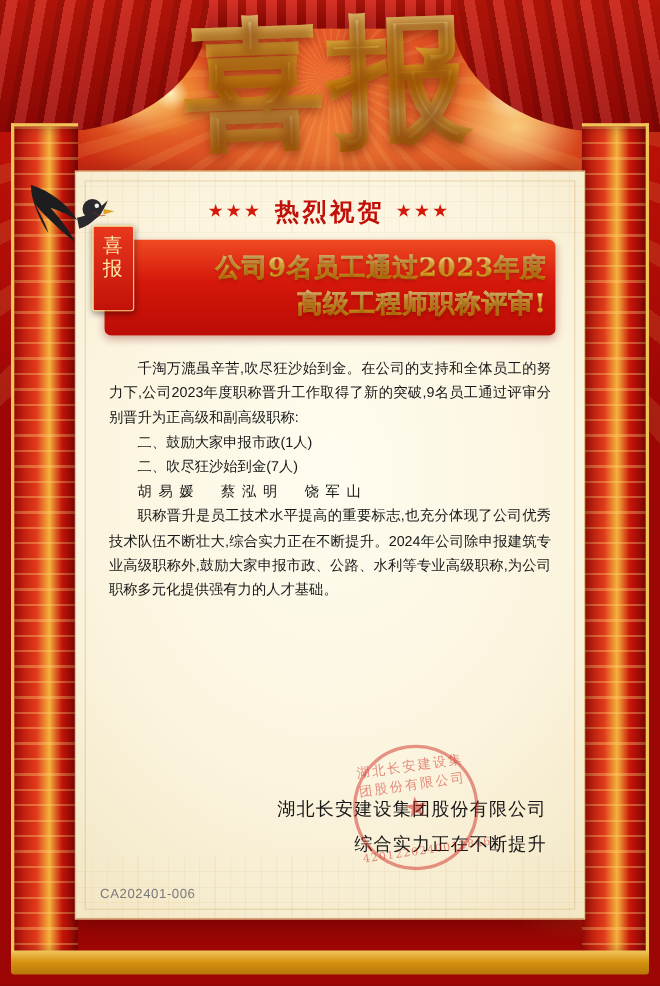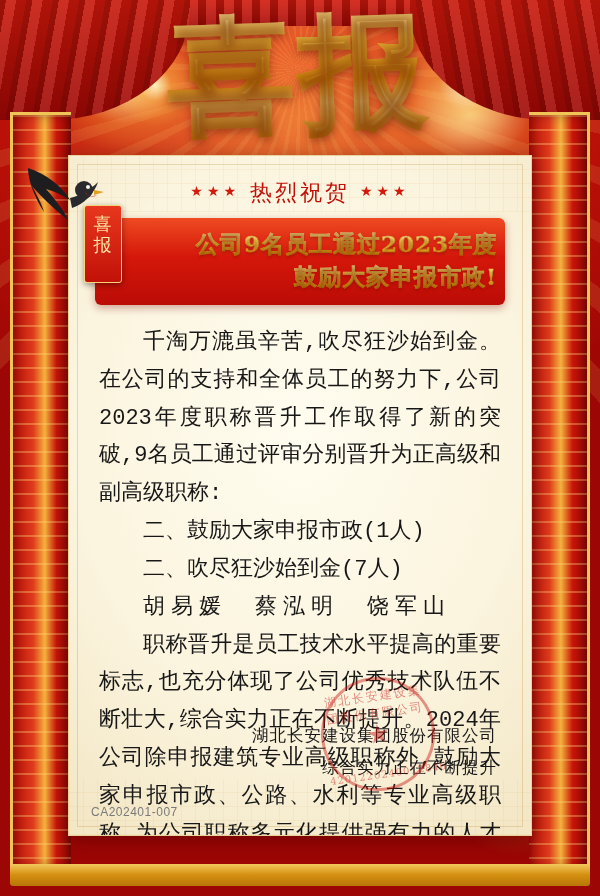--- a/index.html
+++ b/index.html
@@ -185,21 +185,21 @@
   }
   .scroll-pattern-top { top: 0; }
   .scroll-pattern-bottom { bottom: 0; }
 
   
   .congrats {
     position: absolute; left: 0; right: 0; top: 22px;
     text-align: center;
     color: #c01008;
     font-family: "DejaVu Serif", serif;
-    font-weight: normal;
+    font-weight: bold;
     font-size: 22px;
     letter-spacing: 3px;
   }
   .congrats .stars {
     color: #d41a0b;
     font-size: 14px;
     letter-spacing: 4px;
     vertical-align: 4px;
   }
 
@@ -225,22 +225,22 @@
     color: transparent;
     -webkit-text-stroke: 0.6px rgba(110,50,0,0.35);
     text-shadow: 0 2px 3px rgba(90,10,0,0.35);
   }
 
   
   .body-text {
     position: absolute;
     left: 30px; right: 30px; top: 168px;
     color: #171717;
-    font-family: Liberation Mono, monospace;
-    font-size: 22px;
+    font-family: Liberation Sans, sans-serif;
+    font-size: 13px;
     line-height: 1.72;
     text-align: justify;
   }
   .body-text p { margin: 0; }
   .p-indent { text-indent: 2em; }
   .p-name { text-indent: 2em; letter-spacing: 1px; }
   .p-names-wide { text-indent: 2em; letter-spacing: 6px; }
 
   
   .sign {
@@ -336,21 +336,21 @@
     <div class="scroll-inner-border"></div>
 
     <div class="congrats">
       <span class="stars">★★★</span>
       <span>热烈祝贺</span>
       <span class="stars">★★★</span>
     </div>
 
     <div class="headline">
       <div>公司9名员工通过2023年度</div>
-      <div>鼓励大家申报市政!</div>
+      <div>高级工程师职称评审!</div>
     </div>
 
     <div class="body-text">
       <p class="p-indent">千淘万漉虽辛苦,吹尽狂沙始到金。在公司的支持和全体员工的努力下,公司2023年度职称晋升工作取得了新的突破,9名员工通过评审分别晋升为正高级和副高级职称:</p>
       <p class="p-indent">二、鼓励大家申报市政(1人)</p>
       <p class="p-indent">二、吹尽狂沙始到金(7人)</p>
       <p class="p-names-wide">胡易媛　蔡泓明　饶军山</p>
       <p class="p-indent">职称晋升是员工技术水平提高的重要标志,也充分体现了公司优秀技术队伍不断壮大,综合实力正在不断提升。2024年公司除申报建筑专业高级职称外,鼓励大家申报市政、公路、水利等专业高级职称,为公司职称多元化提供强有力的人才基础。</p>
     </div>
 
@@ -358,16 +358,16 @@
       <div>湖北长安建设集团股份有限公司</div>
       <div>综合实力正在不断提升</div>
     </div>
 
     <div class="seal">
       <div class="seal-top">湖北长安建设集团股份有限公司</div>
       <div class="seal-star">★</div>
       <div class="seal-bottom">4201220240012846</div>
     </div>
 
-    <div class="doc-code">CA202401-007</div>
+    <div class="doc-code">CA202401-006</div>
   </div>
 
 </div>
 
 </body></html>

